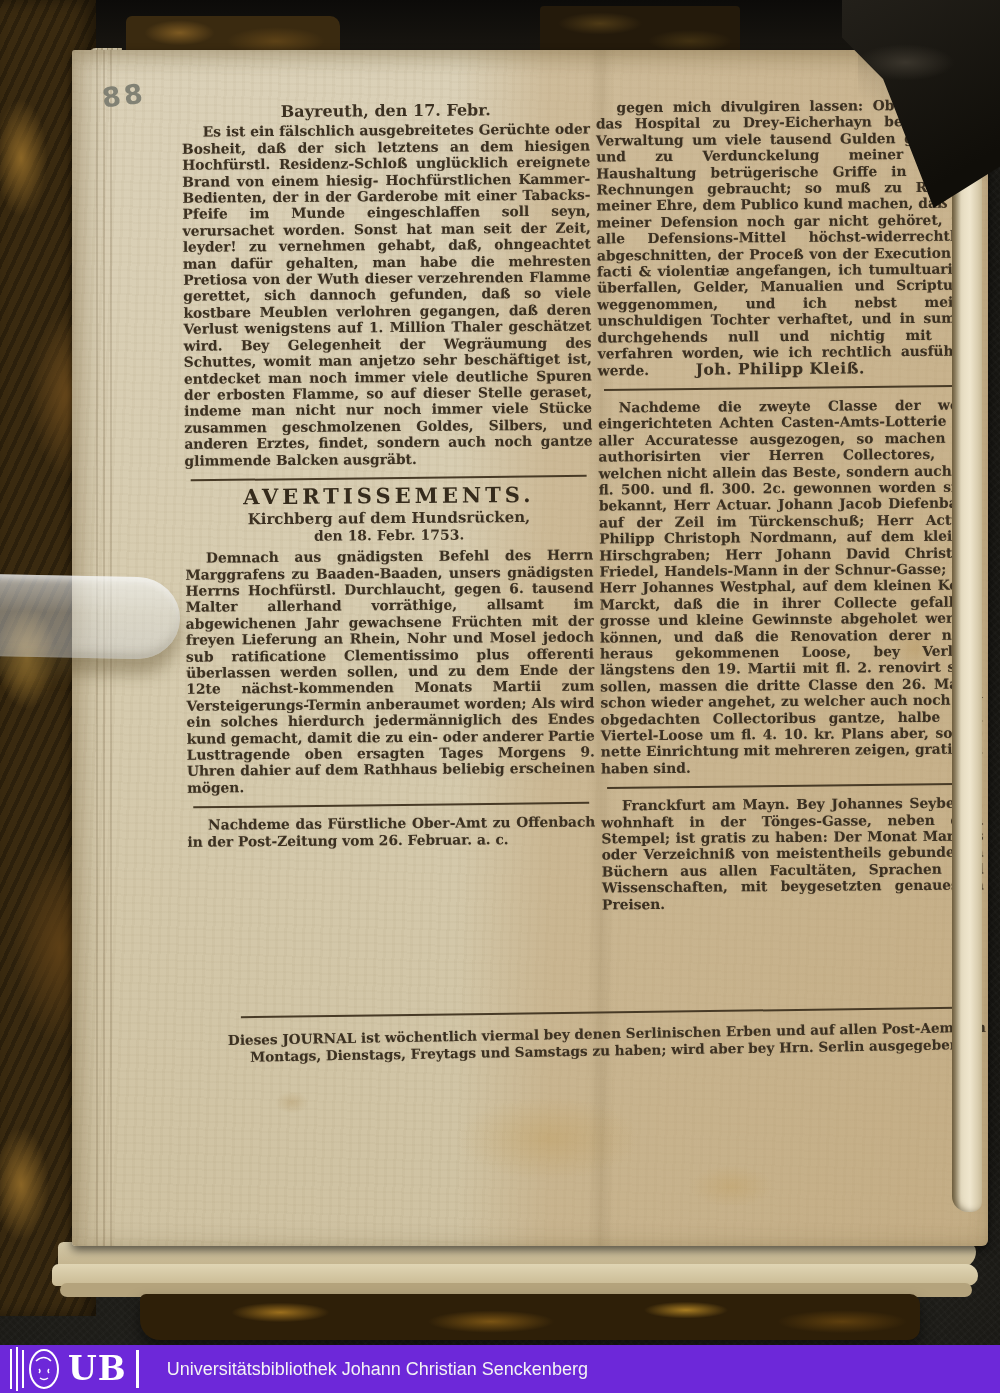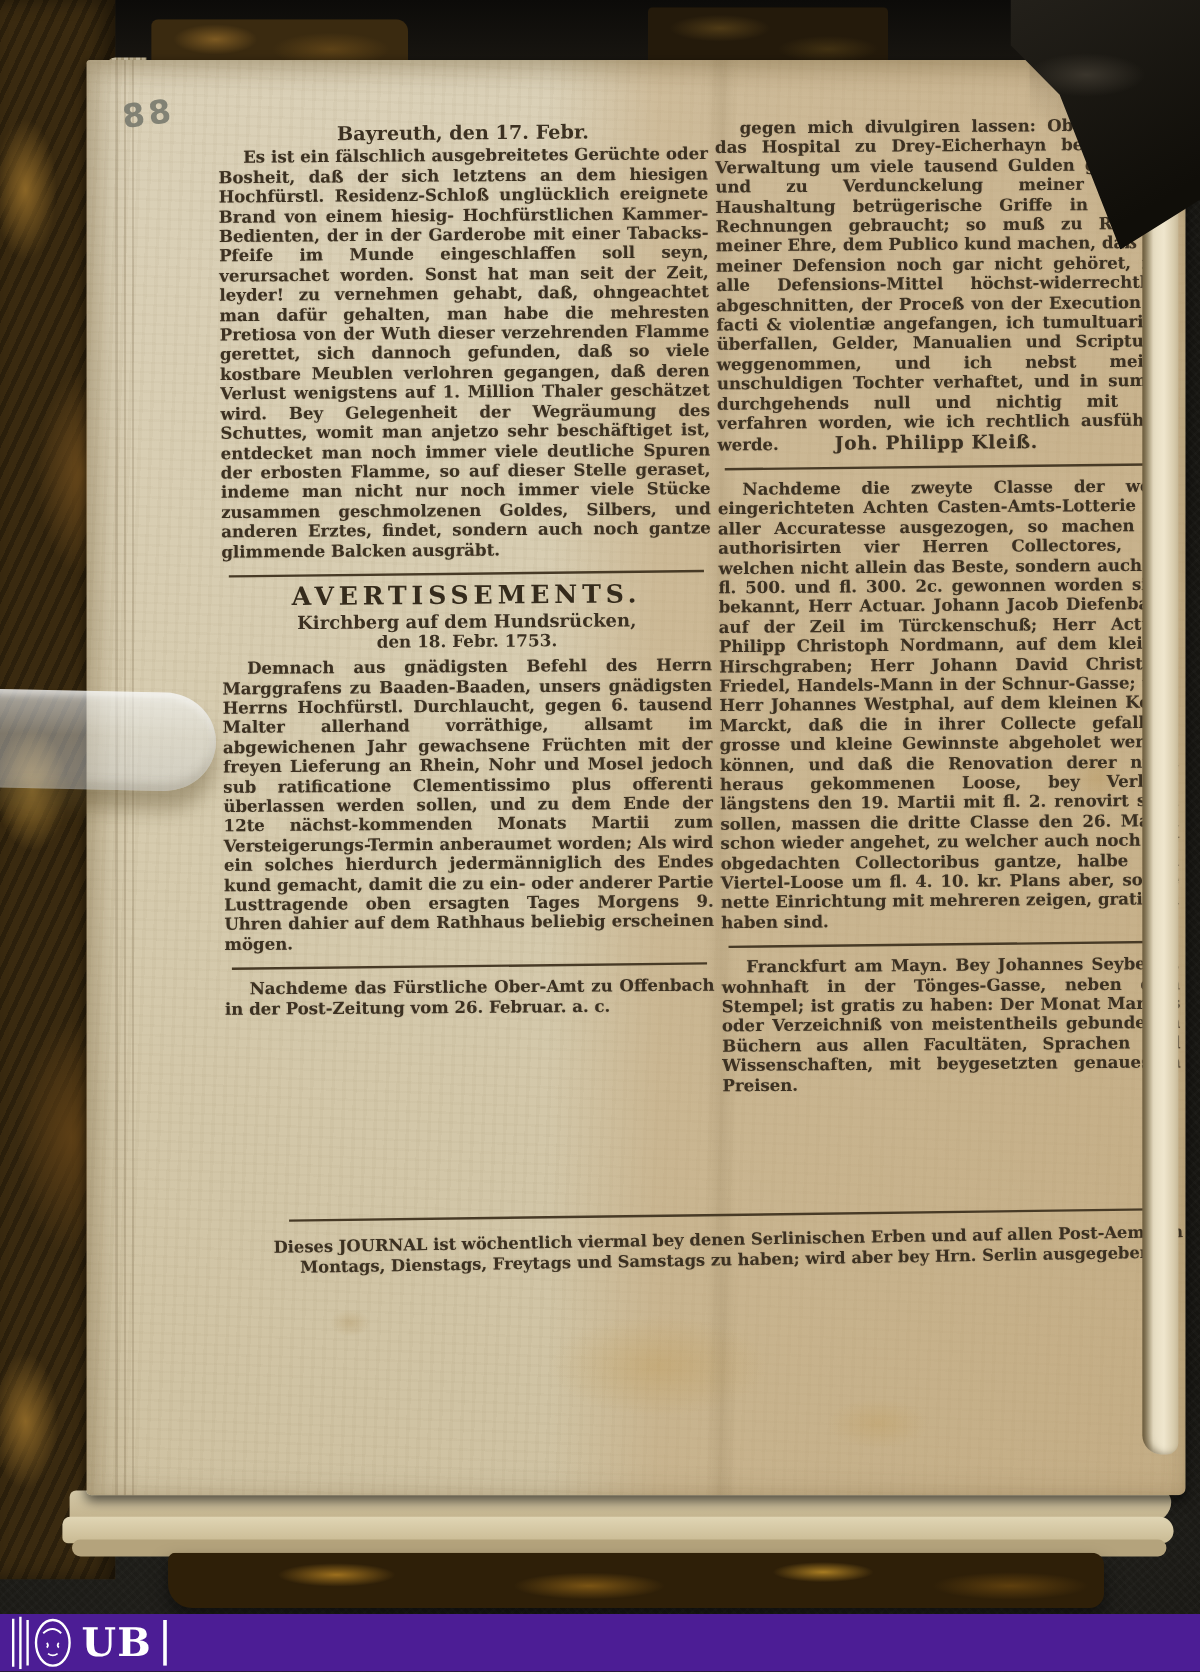--- a/index.html
+++ b/index.html
@@ -136,21 +136,21 @@
   .imprint div{text-shadow:0 0 1px rgba(64,50,30,.35);}
   
   .plastic{
     position:absolute;left:-12px;top:576px;width:192px;height:82px;transform:rotate(1.2deg);
     border-radius:0 44px 44px 0/0 42px 42px 0;
     background:linear-gradient(180deg, rgba(244,247,249,.62) 0%, rgba(225,230,233,.42) 45%, rgba(205,208,210,.5) 100%);
     box-shadow:0 16px 16px rgba(88,70,38,.38), inset 0 -6px 8px rgba(120,110,90,.25), inset 0 4px 6px rgba(255,255,255,.5);
   }
   
   .scanbar{
-    position:absolute;left:0;top:1345px;width:1000px;height:48px;background:#4c1d95;
+    position:absolute;left:0;top:1345px;width:1000px;height:48px;background:#6d28d9;
     display:flex;align-items:center;z-index:10;
   }
   .scanbar .logo{display:flex;align-items:center;height:100%;margin-left:8px;}
   .scanbar .logo svg{display:block;}
   .scanbar .ub{
     font-family:"DejaVu Serif",serif;font-weight:bold;font-size:33px;color:#fff;
     margin:0 0 2px 2px;letter-spacing:1px;
   }
   .scanbar .vline{width:3px;height:38px;background:#fff;margin-left:9px;}
   .scanbar .libtext{
@@ -225,14 +225,15 @@
         <ellipse cx="36" cy="22" rx="14" ry="19"></ellipse>
         <path d="M28 14 q8 -7 15 0" stroke-width="1.6"></path>
         <path d="M31 22 q2 2 0 4 M41 22 q-2 2 0 4" stroke-width="1.4"></path>
         <path d="M32 31 q4 3 8 0" stroke-width="1.4"></path>
       </g>
     </svg>
     <span class="ub">UB</span>
     <div class="vline"></div>
   </div>
   <div class="libtext">
+    <div>Universitätsbibliothek Johann Christian Senckenberg</div>
   </div>
 </div>
 
 </body></html>

